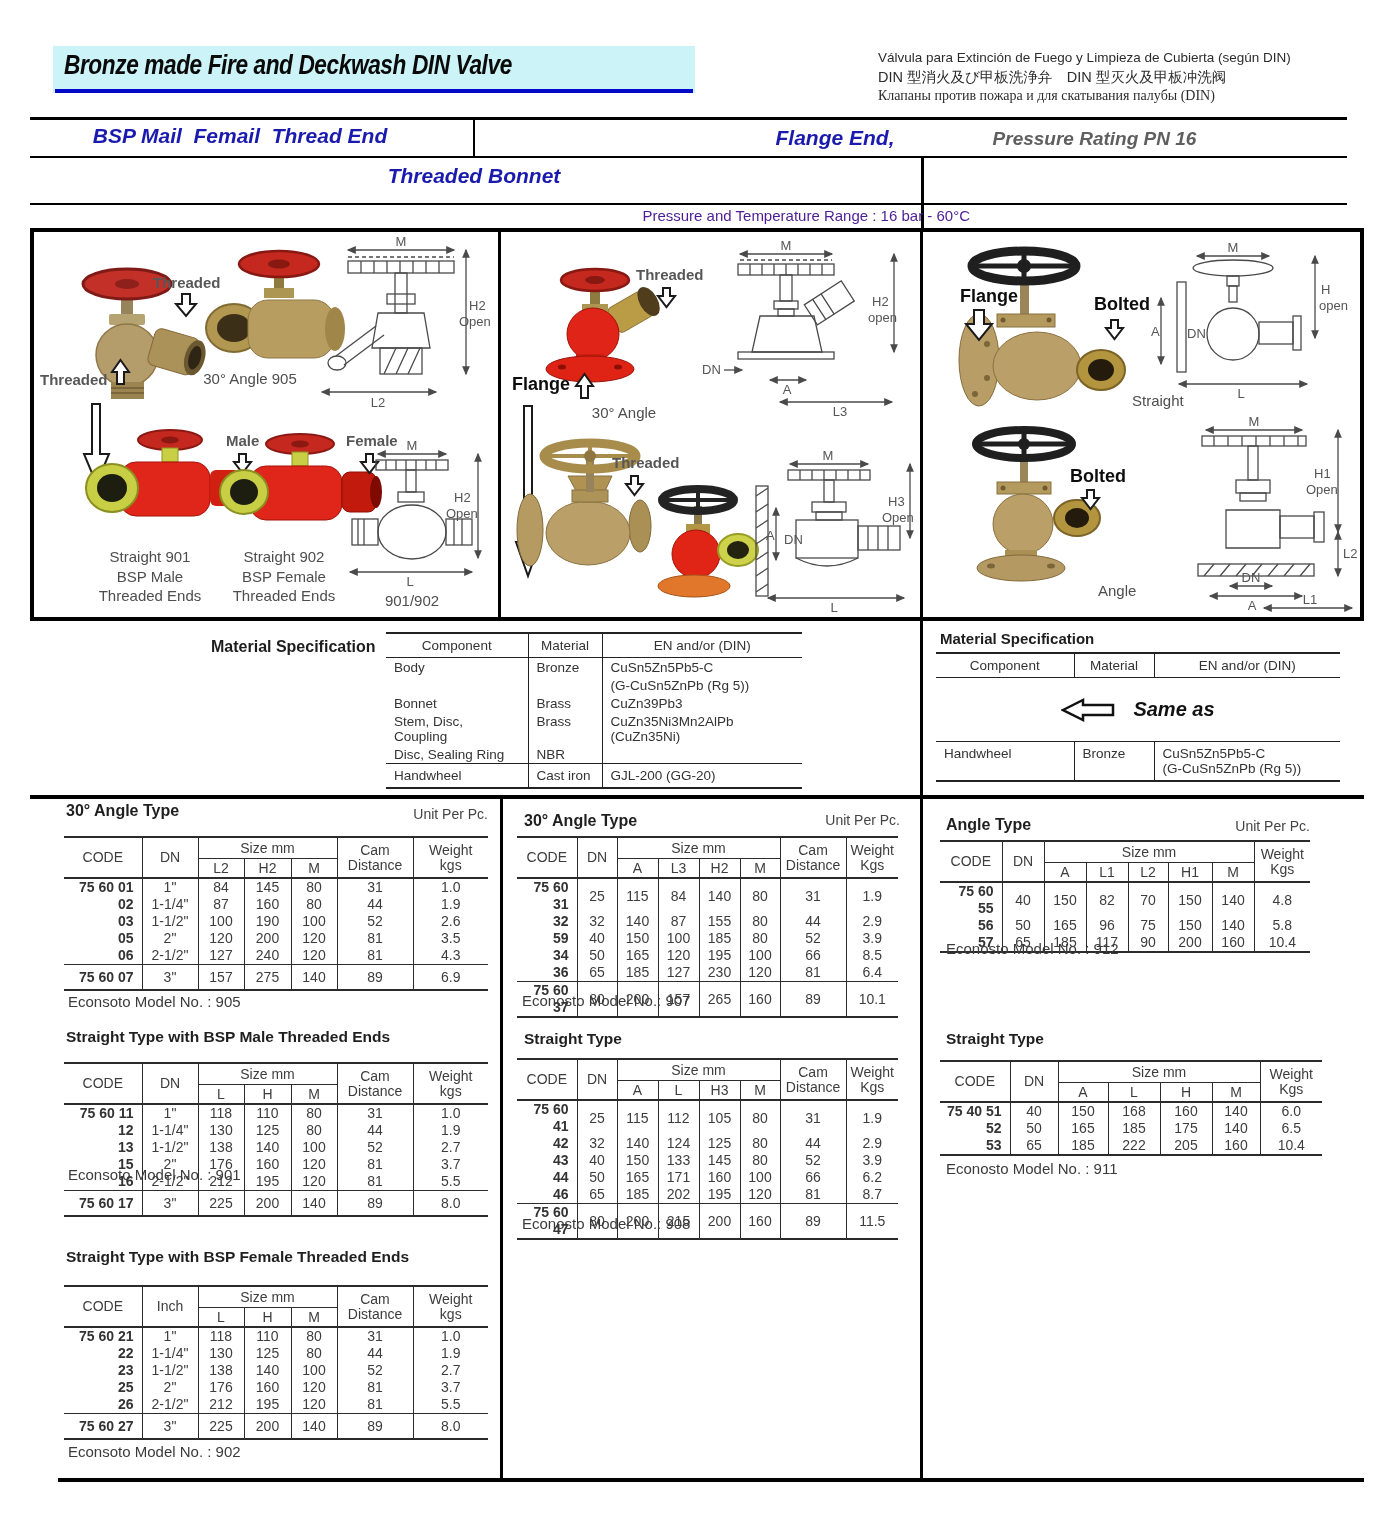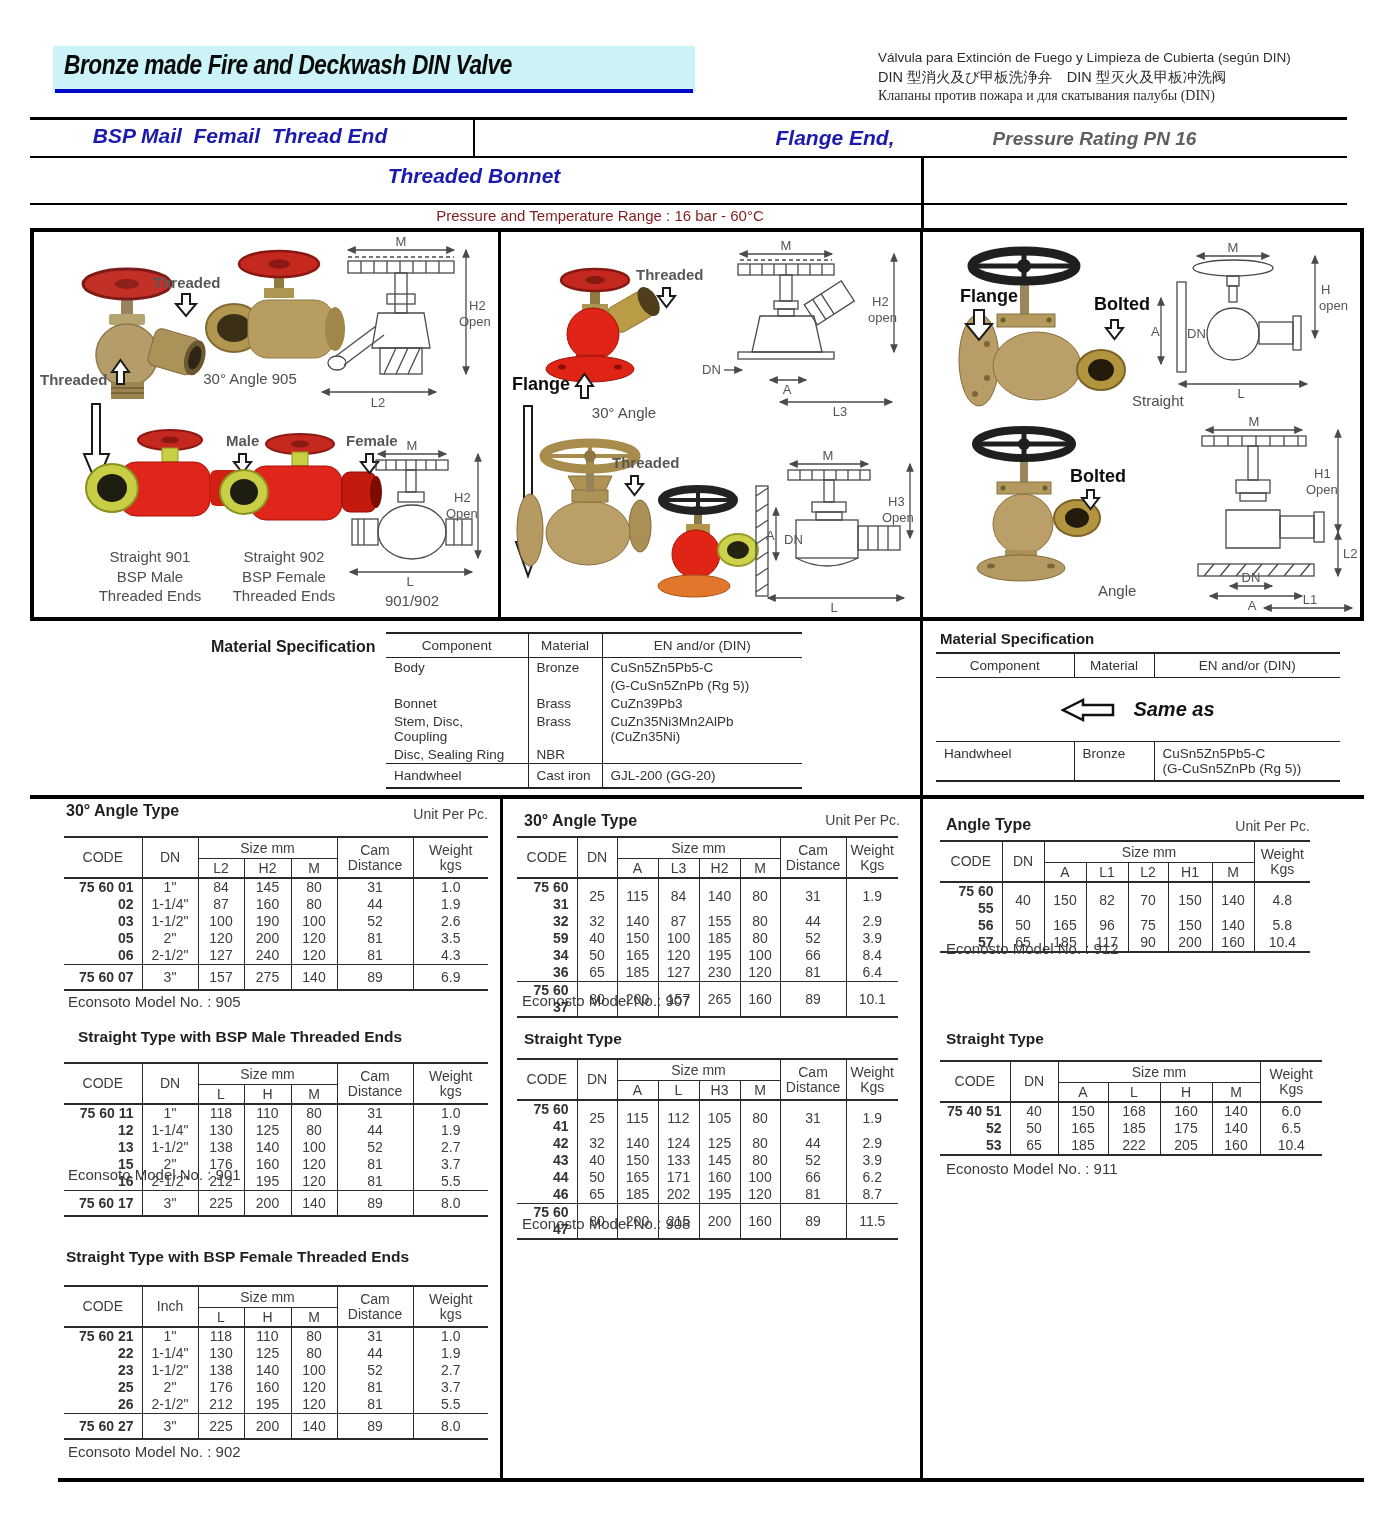--- a/index.html
+++ b/index.html
@@ -17,21 +17,21 @@
   .sub2{top:68px;font-size:14.5px;}
   .sub3{top:88px;font-size:14px;font-family:"Liberation Serif",serif;}
   
   .blue{color:#1a1aae;font-weight:bold;font-style:italic;}
   .bsp{position:absolute;left:75px;top:124px;width:330px;font-size:21px;text-align:center;white-space:pre;}
   .flend{position:absolute;left:745px;top:126px;width:180px;font-size:21px;text-align:center;}
   .prating{position:absolute;left:962px;top:128px;width:265px;font-size:19px;text-align:center;
            color:#5f5f5f;font-weight:bold;font-style:italic;}
   .tbonnet{position:absolute;left:30px;top:164px;width:888px;font-size:21px;text-align:center;}
   .bbonnet{position:absolute;left:920px;top:164px;width:426px;font-size:21px;text-align:center;}
-  .ptrange{position:absolute;left:230px;top:207px;width:740px;font-size:15px;text-align:center;color:#7f1d1d;}
+  .ptrange{position:absolute;left:230px;top:207px;width:740px;font-size:15px;text-align:right;color:#4c1d95;}
   
   .panel{position:absolute;}
   .lbl{fill:#575757;font-weight:600;font-size:15px;font-family:"Liberation Sans",sans-serif;}
   .lblb{fill:#0d0d0d;font-weight:700;font-size:18px;font-family:"Liberation Sans",sans-serif;}
   .cap{fill:#4e4e4e;font-size:15px;font-family:"Liberation Sans",sans-serif;}
   .dtx{fill:#555;font-size:13px;font-family:"Liberation Sans",sans-serif;}
   .dln{stroke:#4a4a4a;fill:none;stroke-width:1.3;}
   .oarr{fill:#fff;stroke:#1a1a1a;stroke-width:2;stroke-linejoin:miter;}
   
   .mat-label{position:absolute;font-weight:bold;color:#1d1d1d;}
@@ -575,21 +575,21 @@
           <td class="bl">157</td>
           <td class="bl">275</td>
           <td class="bl">140</td>
           <td class="bl">89</td>
           <td class="bl">6.9</td>
         </tr>
       </tbody>
     </table>
   <div class="tbl-note" style="left:68px;top:993px;">Econsoto Model No. : 905</div>
 
-  <div class="tbl-title" style="left:78px;top:1028px;">Straight Type with BSP Male Threaded Ends</div>
+  <div class="tbl-title" style="left:66px;top:1028px;">Straight Type with BSP Male Threaded Ends</div>
   <table class="dim" style="left:64px;top:1062px;width:424px;">
       <colgroup>
         <col style="width: 78px;">
         <col style="width: 56px;">
         <col style="width: 46px;">
         <col style="width: 47px;">
         <col style="width: 46px;">
         <col style="width: 76px;">
         <col style="width: 75px;">
       </colgroup>
@@ -816,21 +816,21 @@
           <td class="bl">3.9</td>
         </tr>
         <tr>
           <td class="code">34</td>
           <td class="bl">50</td>
           <td class="bl">165</td>
           <td class="bl">120</td>
           <td class="bl">195</td>
           <td class="bl">100</td>
           <td class="bl">66</td>
-          <td class="bl">8.4</td>
+          <td class="bl">8.5</td>
         </tr>
         <tr>
           <td class="code">36</td>
           <td class="bl">65</td>
           <td class="bl">185</td>
           <td class="bl">127</td>
           <td class="bl">230</td>
           <td class="bl">120</td>
           <td class="bl">81</td>
           <td class="bl">6.4</td>

